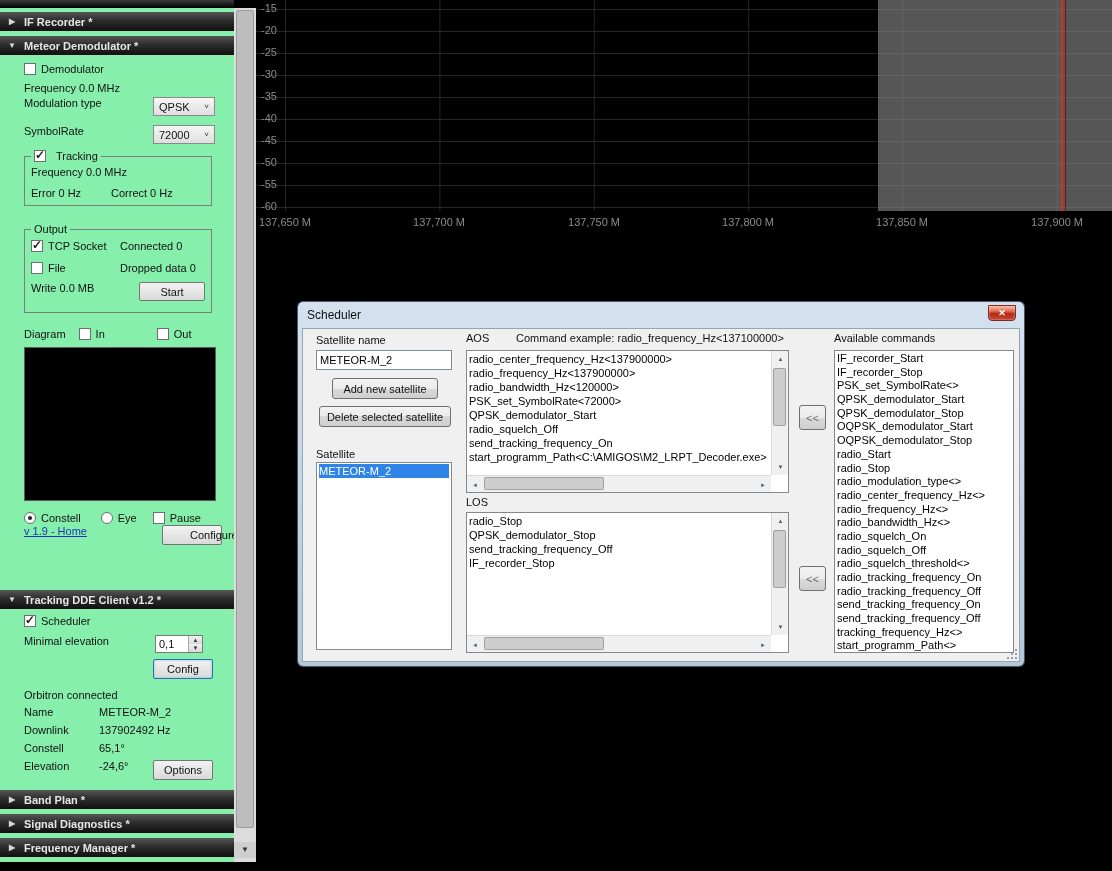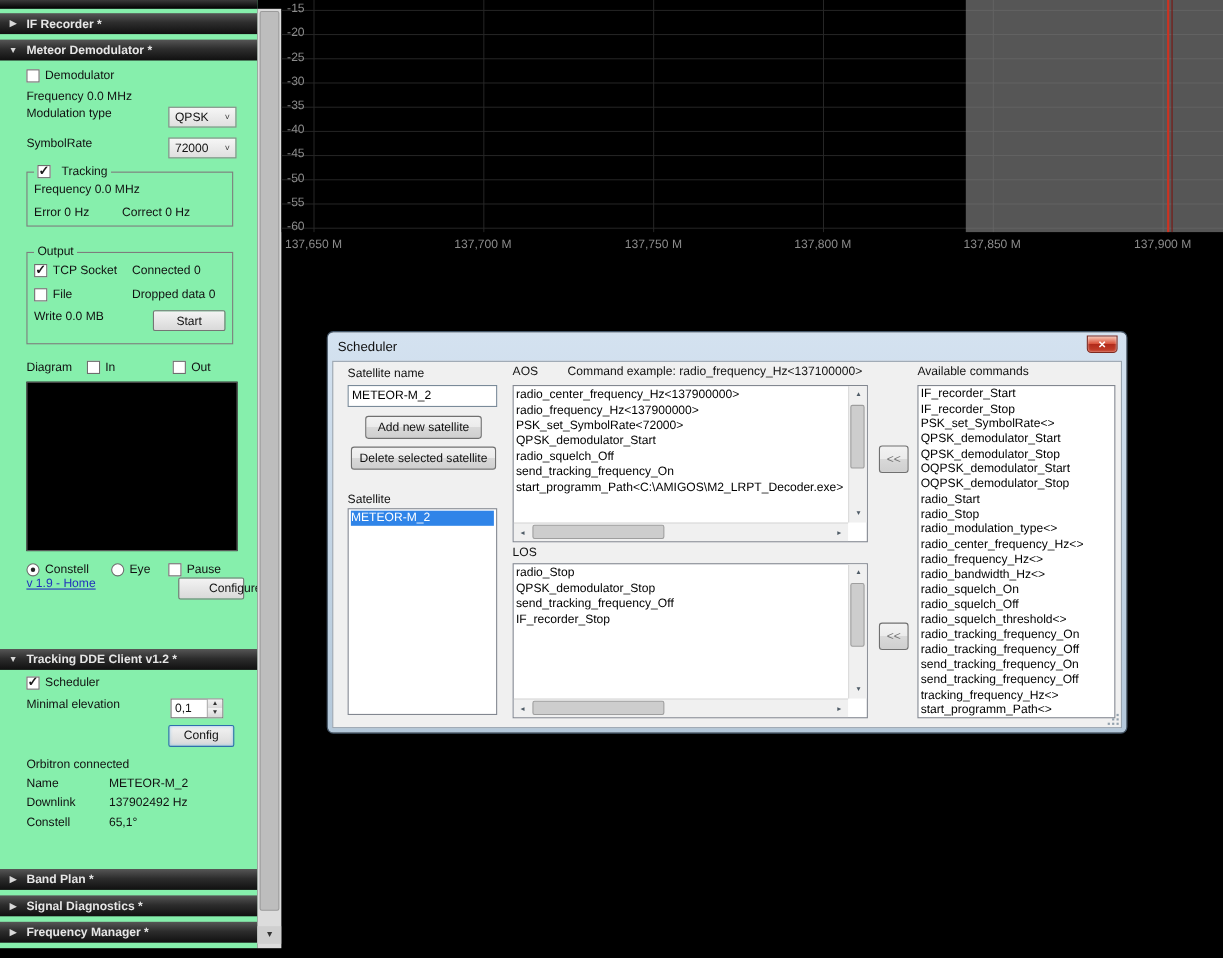--- a/index.html
+++ b/index.html
@@ -243,20 +243,25 @@
         <span class="lbl">METEOR-M_2</span>
       </div>
       <div class="row" style="margin-top:5px">
         <span class="lbl w75">Downlink</span>
         <span class="lbl">137902492 Hz</span>
       </div>
       <div class="row" style="margin-top:5px">
         <span class="lbl w75">Constell</span>
         <span class="lbl">65,1°</span>
       </div>
+      <div class="row" style="margin-top:5px">
+        <span class="lbl w75">Elevation</span>
+        <span class="lbl">-24,6°</span>
+        <button class="btn options">Options</button>
+      </div>
     </div>
 
     <div class="panel-header mt5">
       <span class="hdr-arrow right"></span>
       <span class="hdr-label">Band Plan *</span>
     </div>
     <div class="panel-header mt5">
       <span class="hdr-arrow right"></span>
       <span class="hdr-label">Signal Diagnostics *</span>
     </div>
@@ -322,20 +327,21 @@
       </div>
 
       <span class="dlabel" style="left:163px; top:3px">AOS</span>
       <span class="dlabel" style="left:213px; top:3px">Command example: radio_frequency_Hz&lt;137100000&gt;</span>
 
       <div class="listbox scrolled list-aos">
         <div class="list-inner">
 
         <div class="list-item">radio_center_frequency_Hz&lt;137900000&gt;</div>
             <div class="list-item">radio_frequency_Hz&lt;137900000&gt;</div>
+            <div class="list-item">radio_bandwidth_Hz&lt;120000&gt;</div>
             <div class="list-item">PSK_set_SymbolRate&lt;72000&gt;</div>
             <div class="list-item">QPSK_demodulator_Start</div>
             <div class="list-item">radio_squelch_Off</div>
             <div class="list-item">send_tracking_frequency_On</div>
             <div class="list-item">start_programm_Path&lt;C:\AMIGOS\M2_LRPT_Decoder.exe&gt;</div>
           </div>
         <div class="vscroll">
           <span class="sb-btn sb-up"></span>
           <span class="sb-thumb"></span>
           <span class="sb-btn sb-dn"></span>

